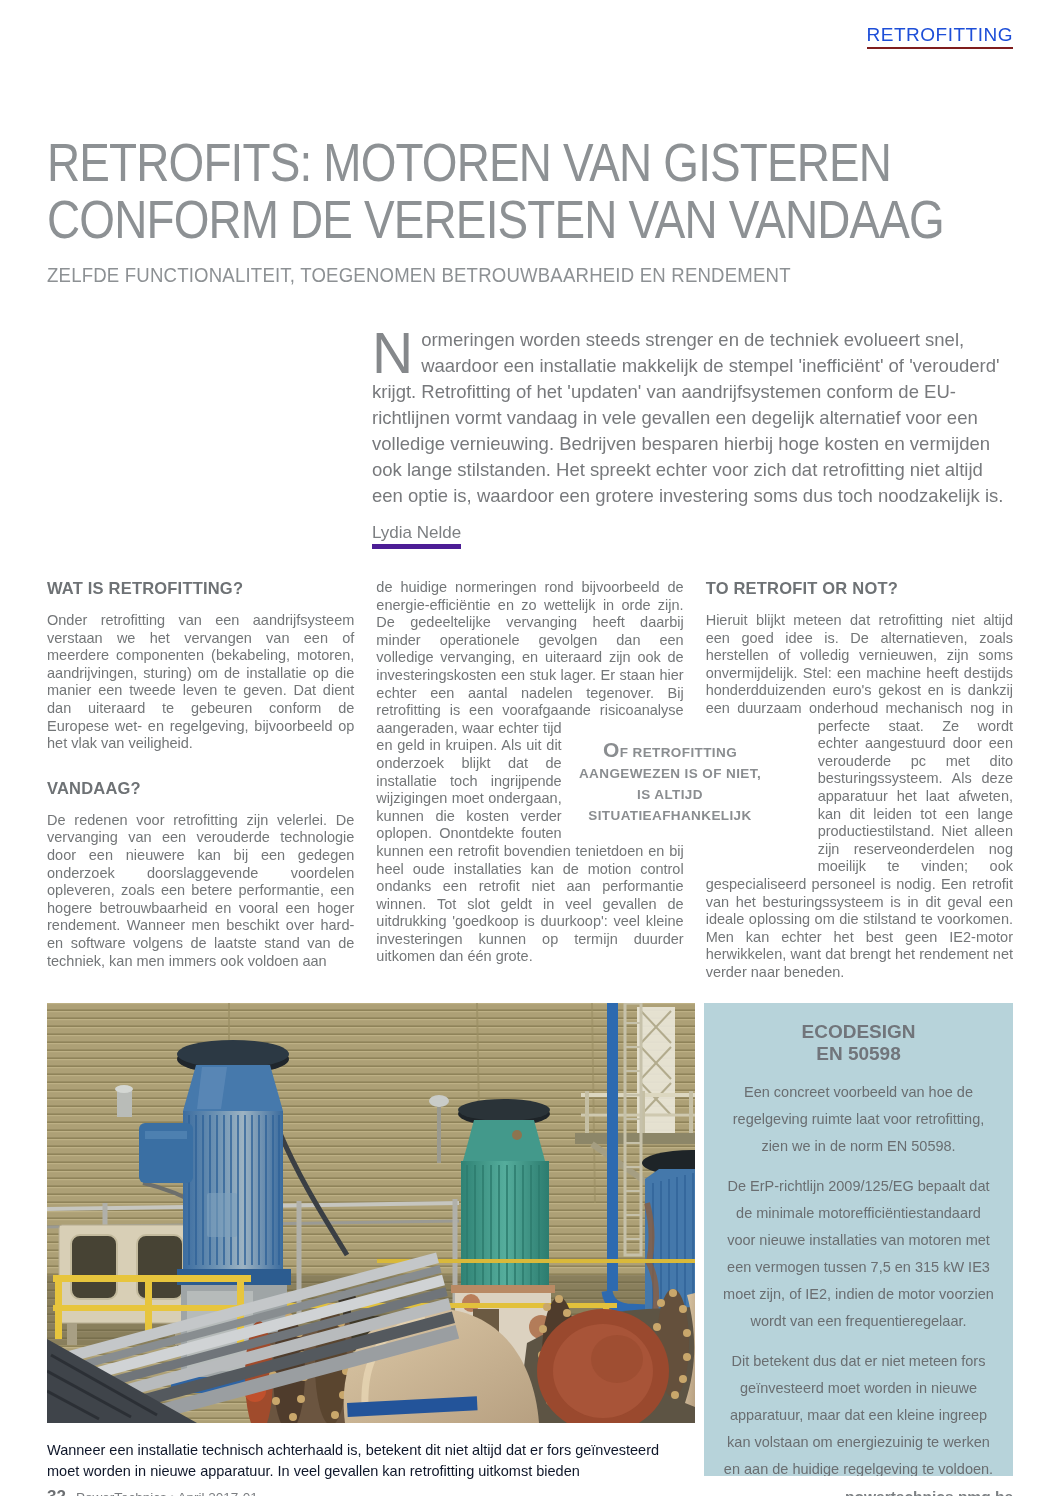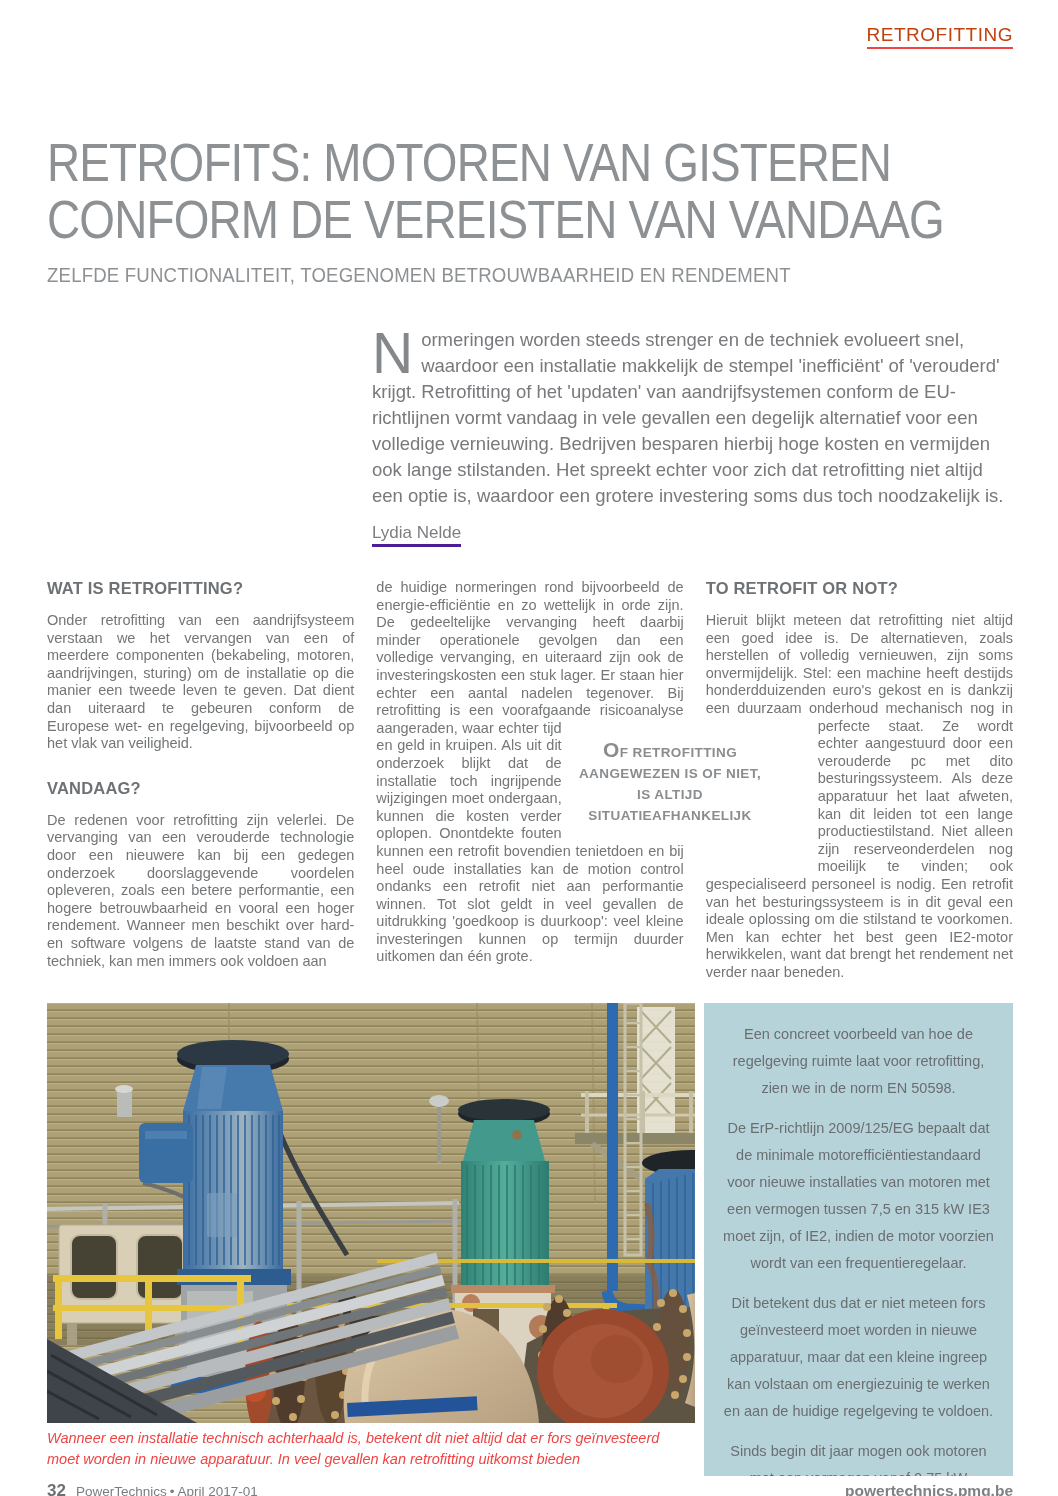--- a/index.html
+++ b/index.html
@@ -1,49 +1,49 @@
 <!DOCTYPE html>
 <html><head>
 <meta charset="utf-8">
 <style>
   html,body{margin:0;padding:0;background:#ffffff;}
   body{width:1058px;height:1496px;overflow:hidden;font-family:"Liberation Sans",sans-serif;}
   .page{position:relative;width:1058px;height:1496px;background:#fff;box-sizing:border-box;padding:24px 45px 0 47px;}
 
   
   .topbar{text-align:right;height:24px;}
-  .section-label{display:inline-block;font-size:19px;font-weight:400;letter-spacing:0.5px;color:#c2410c;border-bottom:2px solid #ef4444;padding-bottom:1px;}
+  .section-label{display:inline-block;font-size:19px;font-weight:400;letter-spacing:0.5px;color:#1d4ed8;border-bottom:2px solid #7f1d1d;padding-bottom:1px;}
 
   
   h1{margin:86px 0 0 0;padding:0;color:#8d9194;font-weight:400;}
   h1 .tl{display:block;font-size:54px;line-height:57px;letter-spacing:-1px;transform:scaleX(.85);transform-origin:0 50%;white-space:nowrap;}
   .subtitle{margin-top:16px;font-size:20px;color:#8d9194;letter-spacing:0.2px;transform:scaleX(.93);transform-origin:0 50%;white-space:nowrap;}
 
   
   .intro{margin:40px 0 0 325px;width:642px;font-size:18.5px;line-height:26px;color:#77797c;text-align:left;}
   .dropcap{float:left;font-size:57px;line-height:46px;padding:3px 8px 0 0;color:#85888b;font-weight:400;}
   .author{margin:14px 0 0 325px;font-size:17px;color:#7c7f82;display:inline-block;}
-  .author span{border-bottom:3px solid #4c1d95;padding-bottom:2px;}
+  .author span{border-bottom:5px solid #4c1d95;padding-bottom:2px;}
 
   
   .columns{position:relative;display:flex;gap:22px;margin-top:36px;min-height:400px;}
   .col{flex:1 1 0;min-width:0;}
   .col h2{margin:0 0 14px 0;font-size:16.5px;font-weight:700;color:#6e7275;letter-spacing:0.2px;}
   .col h2.second{margin-top:26px;}
   .col p{margin:0;font-size:14.5px;line-height:17.6px;color:#737678;text-align:justify;}
   .spacer-r{float:right;width:112px;height:106px;margin:2px 0 4px 10px;}
   .spacer-l{float:left;width:100px;height:142px;margin:2px 12px 4px 0;}
   .pullquote{position:absolute;left:512px;top:160px;width:222px;text-align:center;color:#8a8d90;font-weight:700;font-size:13.5px;line-height:21px;letter-spacing:0.4px;}
   .pq-line:first-child::first-letter{font-size:21px;}
 
   
   .media-row{display:flex;gap:9px;margin-top:22px;}
   .photo-col{width:648px;}
   .photo{width:648px;height:420px;overflow:hidden;background:#b2a67c;}
-  .caption{margin-top:5px;width:630px;font-style:italic;font-size:14.5px;line-height:21px;color:#ef4444;}
+  .caption{margin-top:17px;width:630px;font-size:14.5px;line-height:21px;color:#0f172a;}
   .infobox{width:309px;height:473px;background:#b7d3da;box-sizing:border-box;padding:18px 18px 0 18px;overflow:hidden;}
   .infobox h3{margin:0 0 14px 0;text-align:center;font-size:19px;line-height:22px;color:#71757b;font-weight:700;}
   .infobox p{margin:0 0 13px 0;font-size:14.5px;line-height:27px;color:#6a6e71;text-align:center;}
 
   
   .footer{display:flex;justify-content:space-between;align-items:baseline;margin-top:5px;}
   .footer-left{color:#7a7d80;font-size:13.5px;}
   .pagenum{font-size:17px;font-weight:700;color:#6d7073;margin-right:10px;}
   .bullet{margin:0 3px;}
   .website{font-size:15.5px;font-weight:700;color:#7d8184;text-decoration:underline;cursor:pointer;}
@@ -361,20 +361,24 @@
             <line x1="4" y1="352" x2="110" y2="412"></line>
               <line x1="0" y1="368" x2="84" y2="414"></line>
               <line x1="0" y1="388" x2="52" y2="416"></line>
           </g>
         </svg>
       </div>
       <div class="caption">Wanneer een installatie technisch achterhaald is, betekent dit niet altijd dat er fors geïnvesteerd moet worden in nieuwe apparatuur. In veel gevallen kan retrofitting uitkomst bieden</div>
     </div>
 
     <aside class="infobox">
+      <h3>
+        <span>ECODESIGN</span><br>
+        <span>EN 50598</span>
+      </h3>
       <p>Een concreet voorbeeld van hoe de regelgeving ruimte laat voor retrofitting, zien we in de norm EN 50598.</p>
       <p>De ErP-richtlijn 2009/125/EG bepaalt dat de minimale motorefficiëntiestandaard voor nieuwe installaties van motoren met een vermogen tussen 7,5 en 315 kW IE3 moet zijn, of IE2, indien de motor voorzien wordt van een frequentieregelaar.</p>
       <p>Dit betekent dus dat er niet meteen fors geïnvesteerd moet worden in nieuwe apparatuur, maar dat een kleine ingreep kan volstaan om energiezuinig te werken en aan de huidige regelgeving te voldoen.</p>
       <p>Sinds begin dit jaar mogen ook motoren met een vermogen vanaf 0,75 kW beantwoorden aan de IE3- of IE2-norm.</p>
     </aside>
   </div>
 
   <div class="footer">
     <div class="footer-left">
       <span class="pagenum">32</span><span>PowerTechnics</span><span class="bullet">•</span><span>April 2017-01</span>

